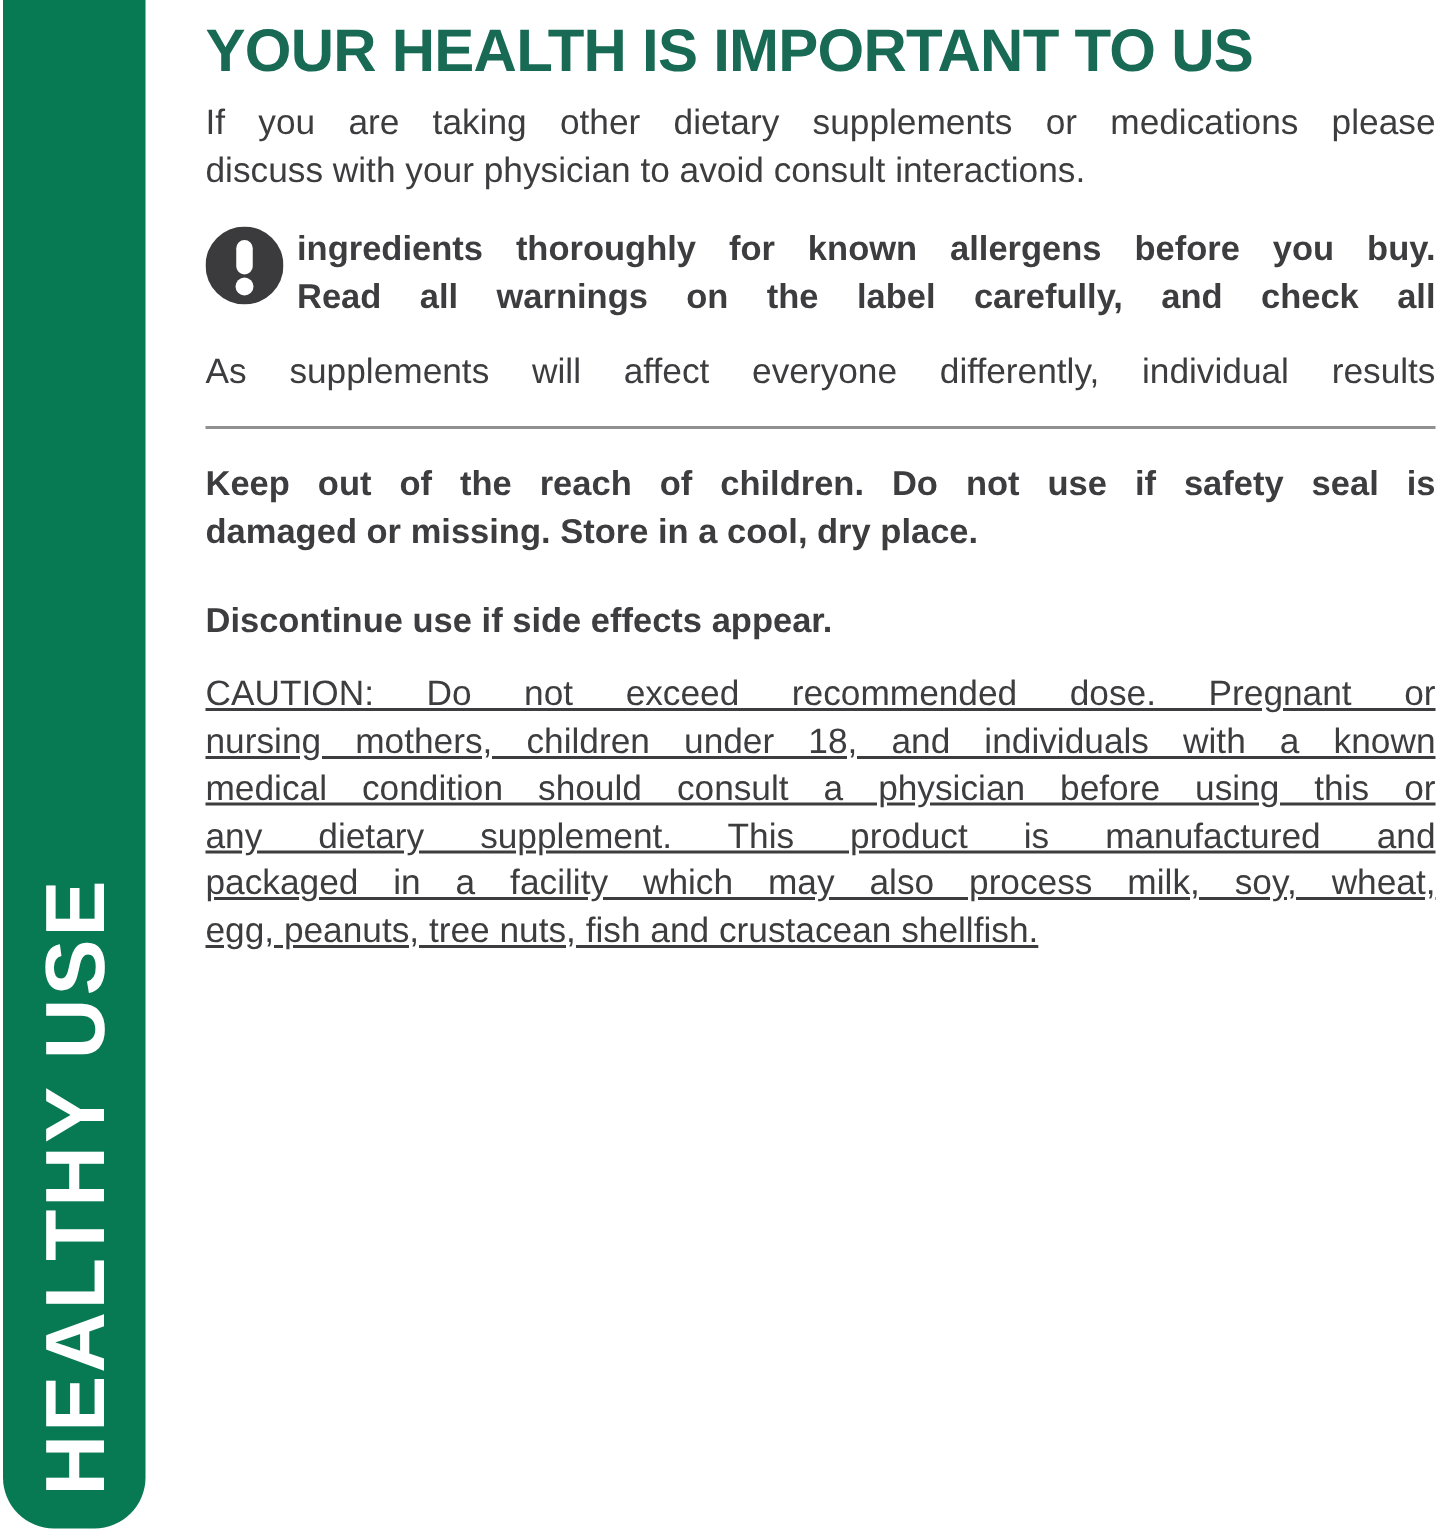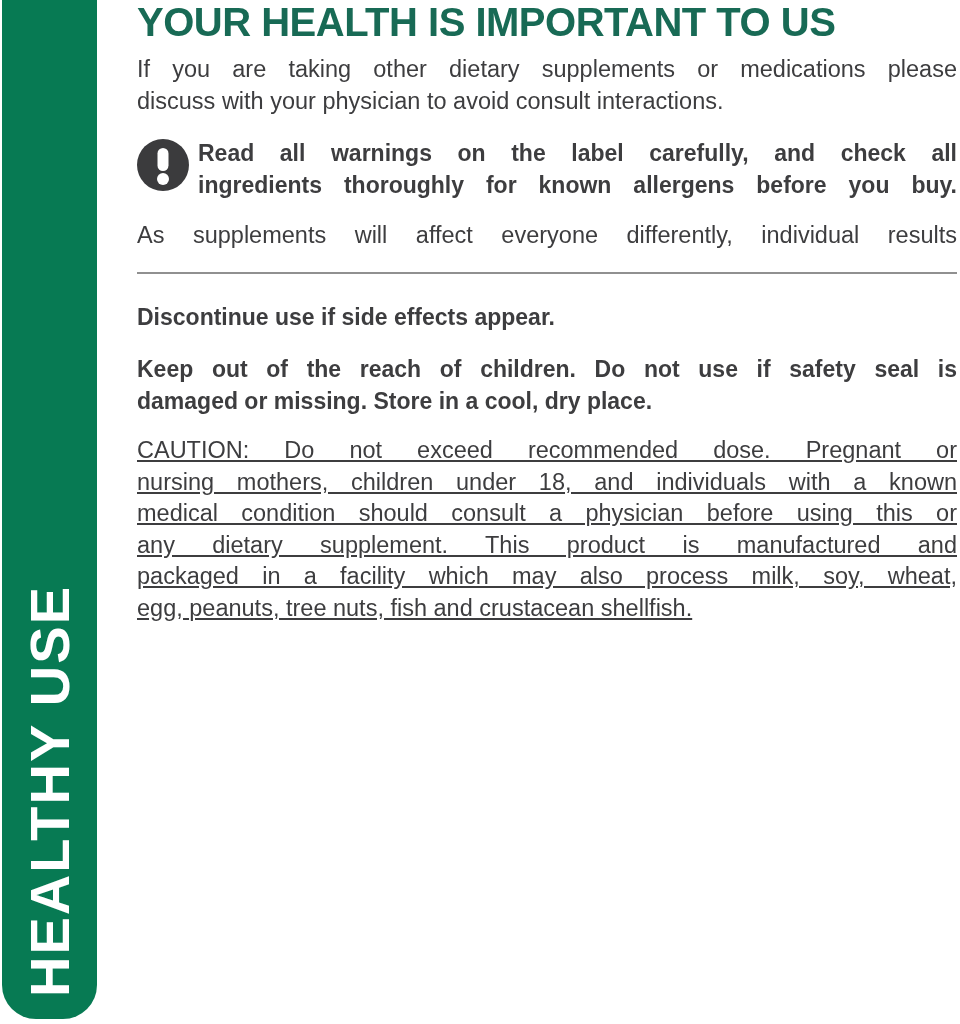--- a/index.html
+++ b/index.html
@@ -27,21 +27,21 @@
     font-weight:700;
     font-size:56px;
     letter-spacing:2px;
     padding-top:22px; 
     white-space:nowrap;
     line-height:1;
   }
 
   
   .content {
-    position:absolute; left:137px; top:0;
+    position:absolute; left:137px; top:12px;
     width:820px;
   }
   .page-title {
     margin:0;
     font-size:40px;
     line-height:44px;
     font-weight:800;
     letter-spacing:-0.5px;
     color:#186a55;
     white-space:nowrap;
@@ -96,38 +96,38 @@
 
     <div class="warning-row">
       <div class="alert-icon-wrap">
         <svg width="52" height="52" viewBox="0 0 52 52" aria-hidden="true">
           <circle cx="26" cy="26" r="26" fill="#3b3b3d"></circle>
           <rect x="20.5" y="9" width="11" height="23" rx="5.5" fill="#ffffff"></rect>
           <circle cx="26" cy="40" r="6" fill="#ffffff"></circle>
         </svg>
       </div>
       <div class="para bold warning-text">
+          <div class="ln">ingredients thoroughly for known allergens before you buy.</div>
           <div class="ln">Read all warnings on the label carefully, and check all</div>
-          <div class="ln">ingredients thoroughly for known allergens before you buy.</div>
         </div>
     </div>
 
     <div class="para p-results">
         <div class="ln">As supplements will affect everyone differently, individual results</div>
       </div>
 
     <hr class="divider">
 
-    <div class="para bold p-discontinue">
-        <div class="ln ln-last">Discontinue use if side effects appear.</div>
-      </div>
-
     <div class="para bold p-keepout">
         <div class="ln">Keep out of the reach of children. Do not use if safety seal is</div>
         <div class="ln ln-last">damaged or missing. Store in a cool, dry place.</div>
+      </div>
+
+    <div class="para bold p-discontinue">
+        <div class="ln ln-last">Discontinue use if side effects appear.</div>
       </div>
 
     <div class="para p-caution">
         <div class="ln">CAUTION: Do not exceed recommended dose. Pregnant or</div>
         <div class="ln">nursing mothers, children under 18, and individuals with a known</div>
         <div class="ln">medical condition should consult a physician before using this or</div>
         <div class="ln">any dietary supplement. This product is manufactured and</div>
         <div class="ln">packaged in a facility which may also process milk, soy, wheat,</div>
         <div class="ln ln-last">egg, peanuts, tree nuts, fish and crustacean shellfish.</div>
       </div>

